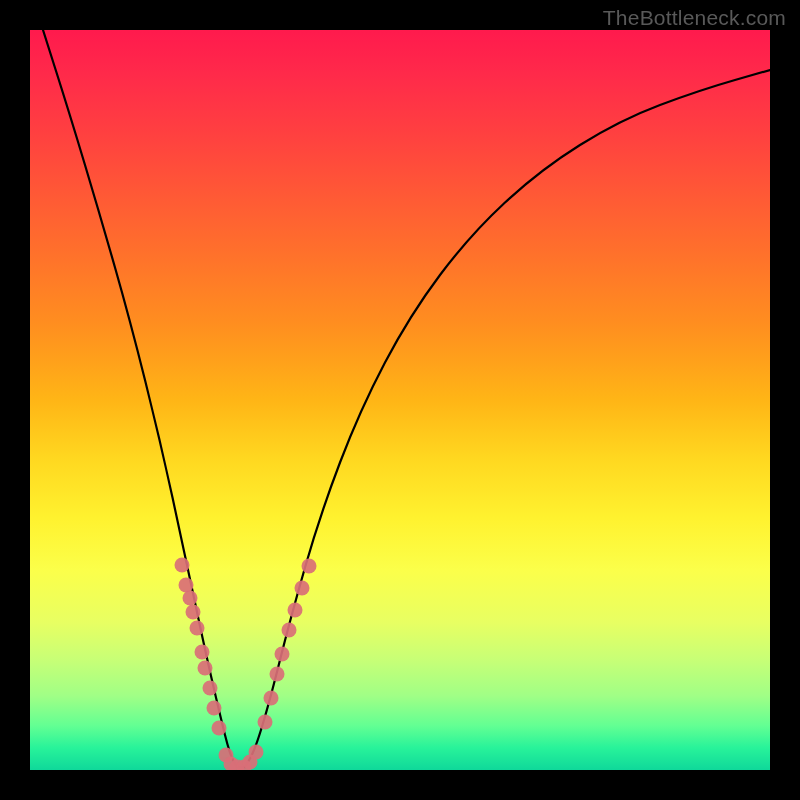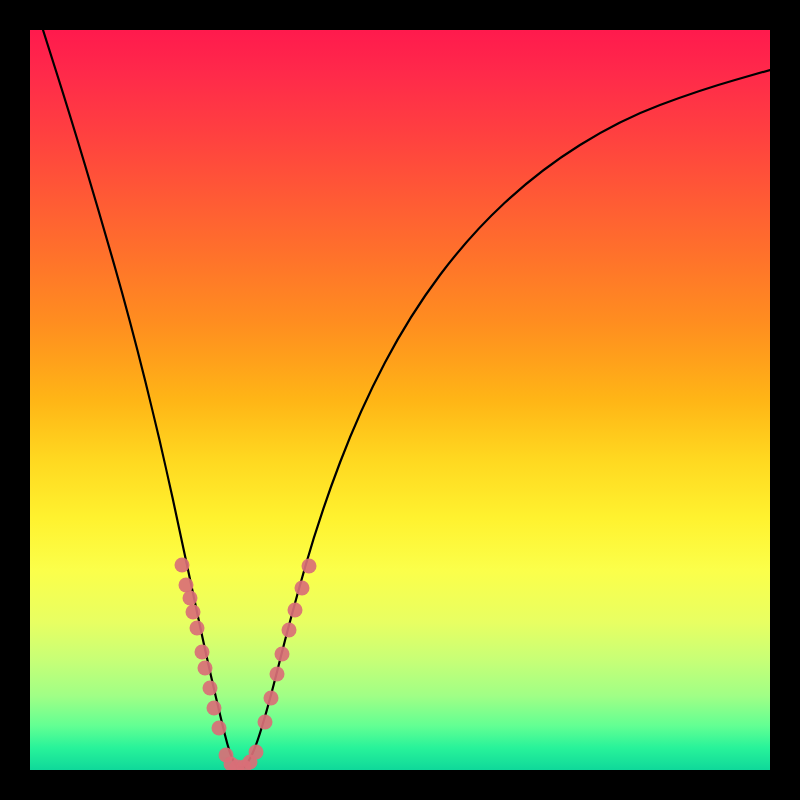--- a/index.html
+++ b/index.html
@@ -62,20 +62,21 @@
     font-size: 21px;
     font-weight: 500;
     letter-spacing: 0.2px;
     user-select: none;
   }
 </style>
 </head>
 <body>
 
 <div class="stage">
+  <div class="watermark">TheBottleneck.com</div>
 
   <div class="plot-area">
     <div class="bg-gradient"></div>
 
     <svg class="svg-layer" viewBox="0 0 740 740" preserveAspectRatio="none">
       <g id="curve-group">
           <path d="M 13 0 Q 13 0 26.5 42.5 Q 40 85 55 135 Q 70 185 85 237.5 Q 100 290 115 350 Q 130 410 142.5 467.5 Q 155 525 165 572.5 Q 175 620 182.5 652.5 Q 190 685 195 705 Q 200 725 203.5 731 T 207 737" fill="none" stroke="#000000" stroke-width="2.2" stroke-linecap="round"></path>
           <path d="M 215 737 Q 215 737 220 728.5 Q 225 720 232.5 695 Q 240 670 250 630 Q 260 590 275 537.5 Q 290 485 310 432.5 Q 330 380 355 332.5 Q 380 285 410 245 Q 440 205 475 172.5 Q 510 140 550 115 Q 590 90 630 75 Q 670 60 705 50 T 740 40" fill="none" stroke="#000000" stroke-width="2.2" stroke-linecap="round"></path>
           <path d="M 207 737 Q 211 738 215 737" fill="none" stroke="#000000" stroke-width="2.2"></path>
         </g>

